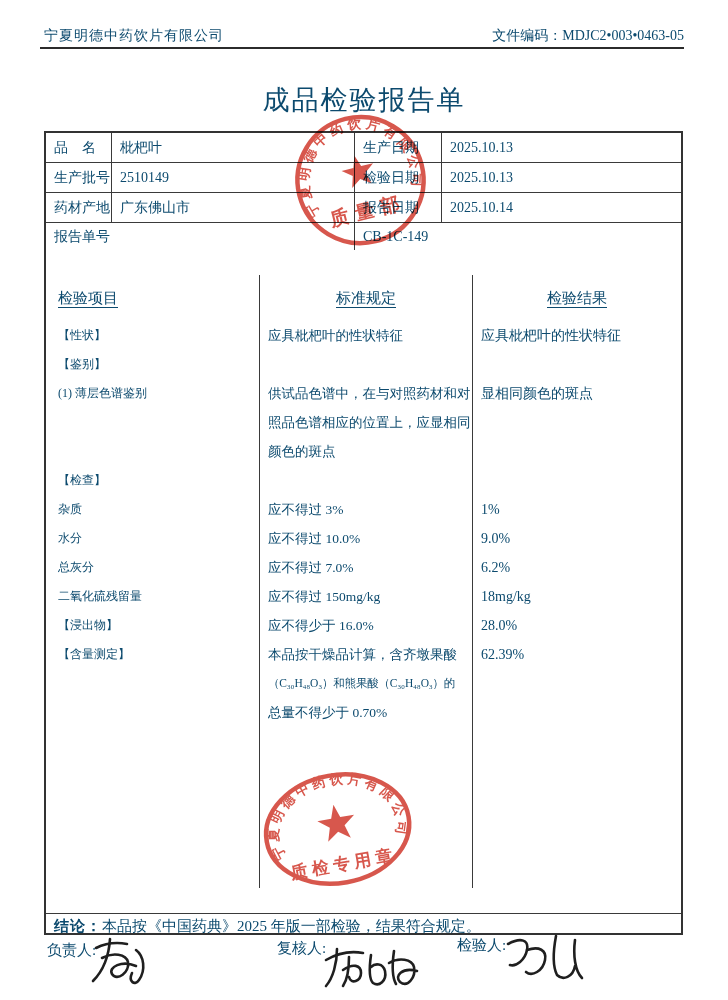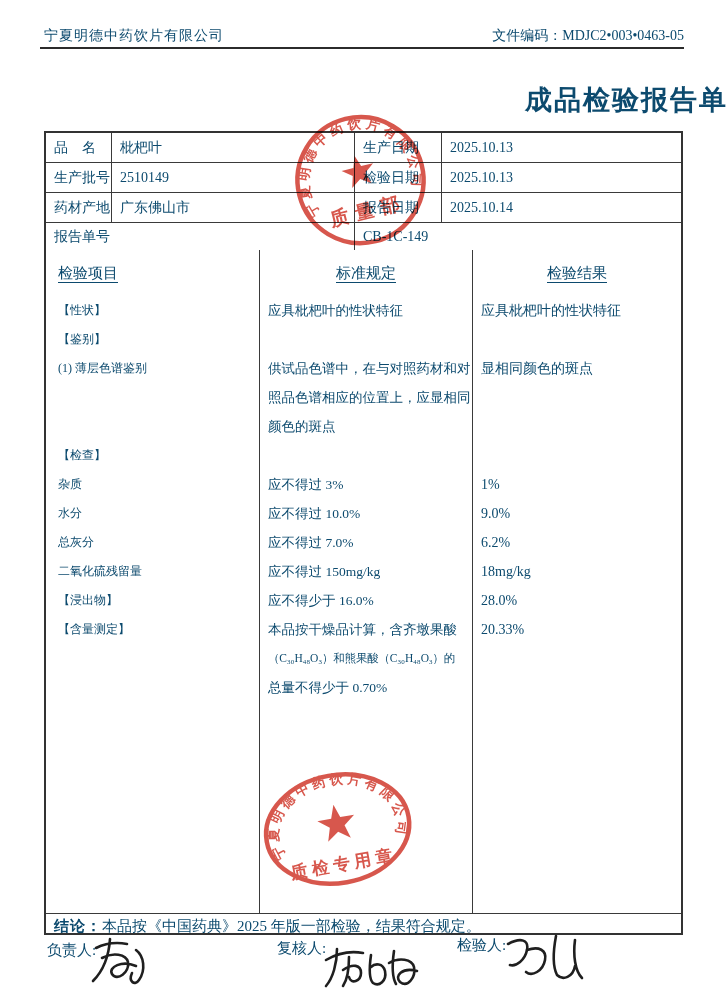--- a/index.html
+++ b/index.html
@@ -5,25 +5,25 @@
   html,body { margin:0; padding:0; background:#ffffff; }
   .page {
     position:relative; width:728px; height:1000px; background:#ffffff;
     font-family:"Liberation Serif","DejaVu Serif",serif; color:#0c4a6e; overflow:hidden;
   }
   
   .hdr-company { position:absolute; left:44px; top:27px; font-size:14px; letter-spacing:1px; }
   .hdr-code    { position:absolute; right:44px; top:27px; font-size:14px; }
   .hdr-rule    { position:absolute; left:40px; top:47px; width:644px; height:2px; background:#2b2b2b; }
   
-  .title { position:absolute; left:0; top:82px; width:728px; text-align:right;
-           font-size:27px; font-weight:bold; letter-spacing:2px; }
+  .title { position:absolute; left:0; top:82px; width:728px; text-align:center;
+           font-size:27px; font-weight:normal; letter-spacing:2px; }
   
   .doc-table { position:absolute; left:44px; top:131px; width:639px; height:804px;
-               border:2px solid #333; box-sizing:border-box; display:flex; flex-direction:column; }
+               border:2px solid #333; box-sizing:border-box; display:flex; flex-direction:column;gap:25px; }
   .info { display:grid; grid-template-columns:66px 243px 87px 1fr;
           grid-template-rows:30px 30px 30px 27px; height:117px; }
   .cell { box-sizing:border-box; display:flex; align-items:center; white-space:nowrap; }
   .bb { border-bottom:1.5px solid #3a3a3a; }
   .br { border-right:1.5px solid #3a3a3a; }
   .info .cell { font-size:14px; padding-left:8px; }
   .span2 { grid-column:span 2; }
   
   .insp { display:grid; grid-template-columns:214px 213px 1fr;
           grid-template-rows:46px repeat(14,29px) 1fr; flex:1; }
@@ -123,21 +123,21 @@
       <div class="cell br il">二氧化硫残留量</div>
       <div class="cell br is">应不得过 150mg/kg</div>
       <div class="cell ir">18mg/kg</div>
 
       <div class="cell br il">【浸出物】</div>
       <div class="cell br is">应不得少于 16.0%</div>
       <div class="cell ir">28.0%</div>
 
       <div class="cell br il">【含量测定】</div>
       <div class="cell br is">本品按干燥品计算，含齐墩果酸</div>
-      <div class="cell ir">20.33%</div>
+      <div class="cell ir">62.39%</div>
 
       <div class="cell br il"></div>
       <div class="cell br is tiny">（C₃₀H₄₈O₃）和熊果酸（C₃₀H₄₈O₃）的</div>
       <div class="cell ir"></div>
 
       <div class="cell br il"></div>
       <div class="cell br is">总量不得少于 0.70%</div>
       <div class="cell ir"></div>
 
       <div class="cell br"></div>

